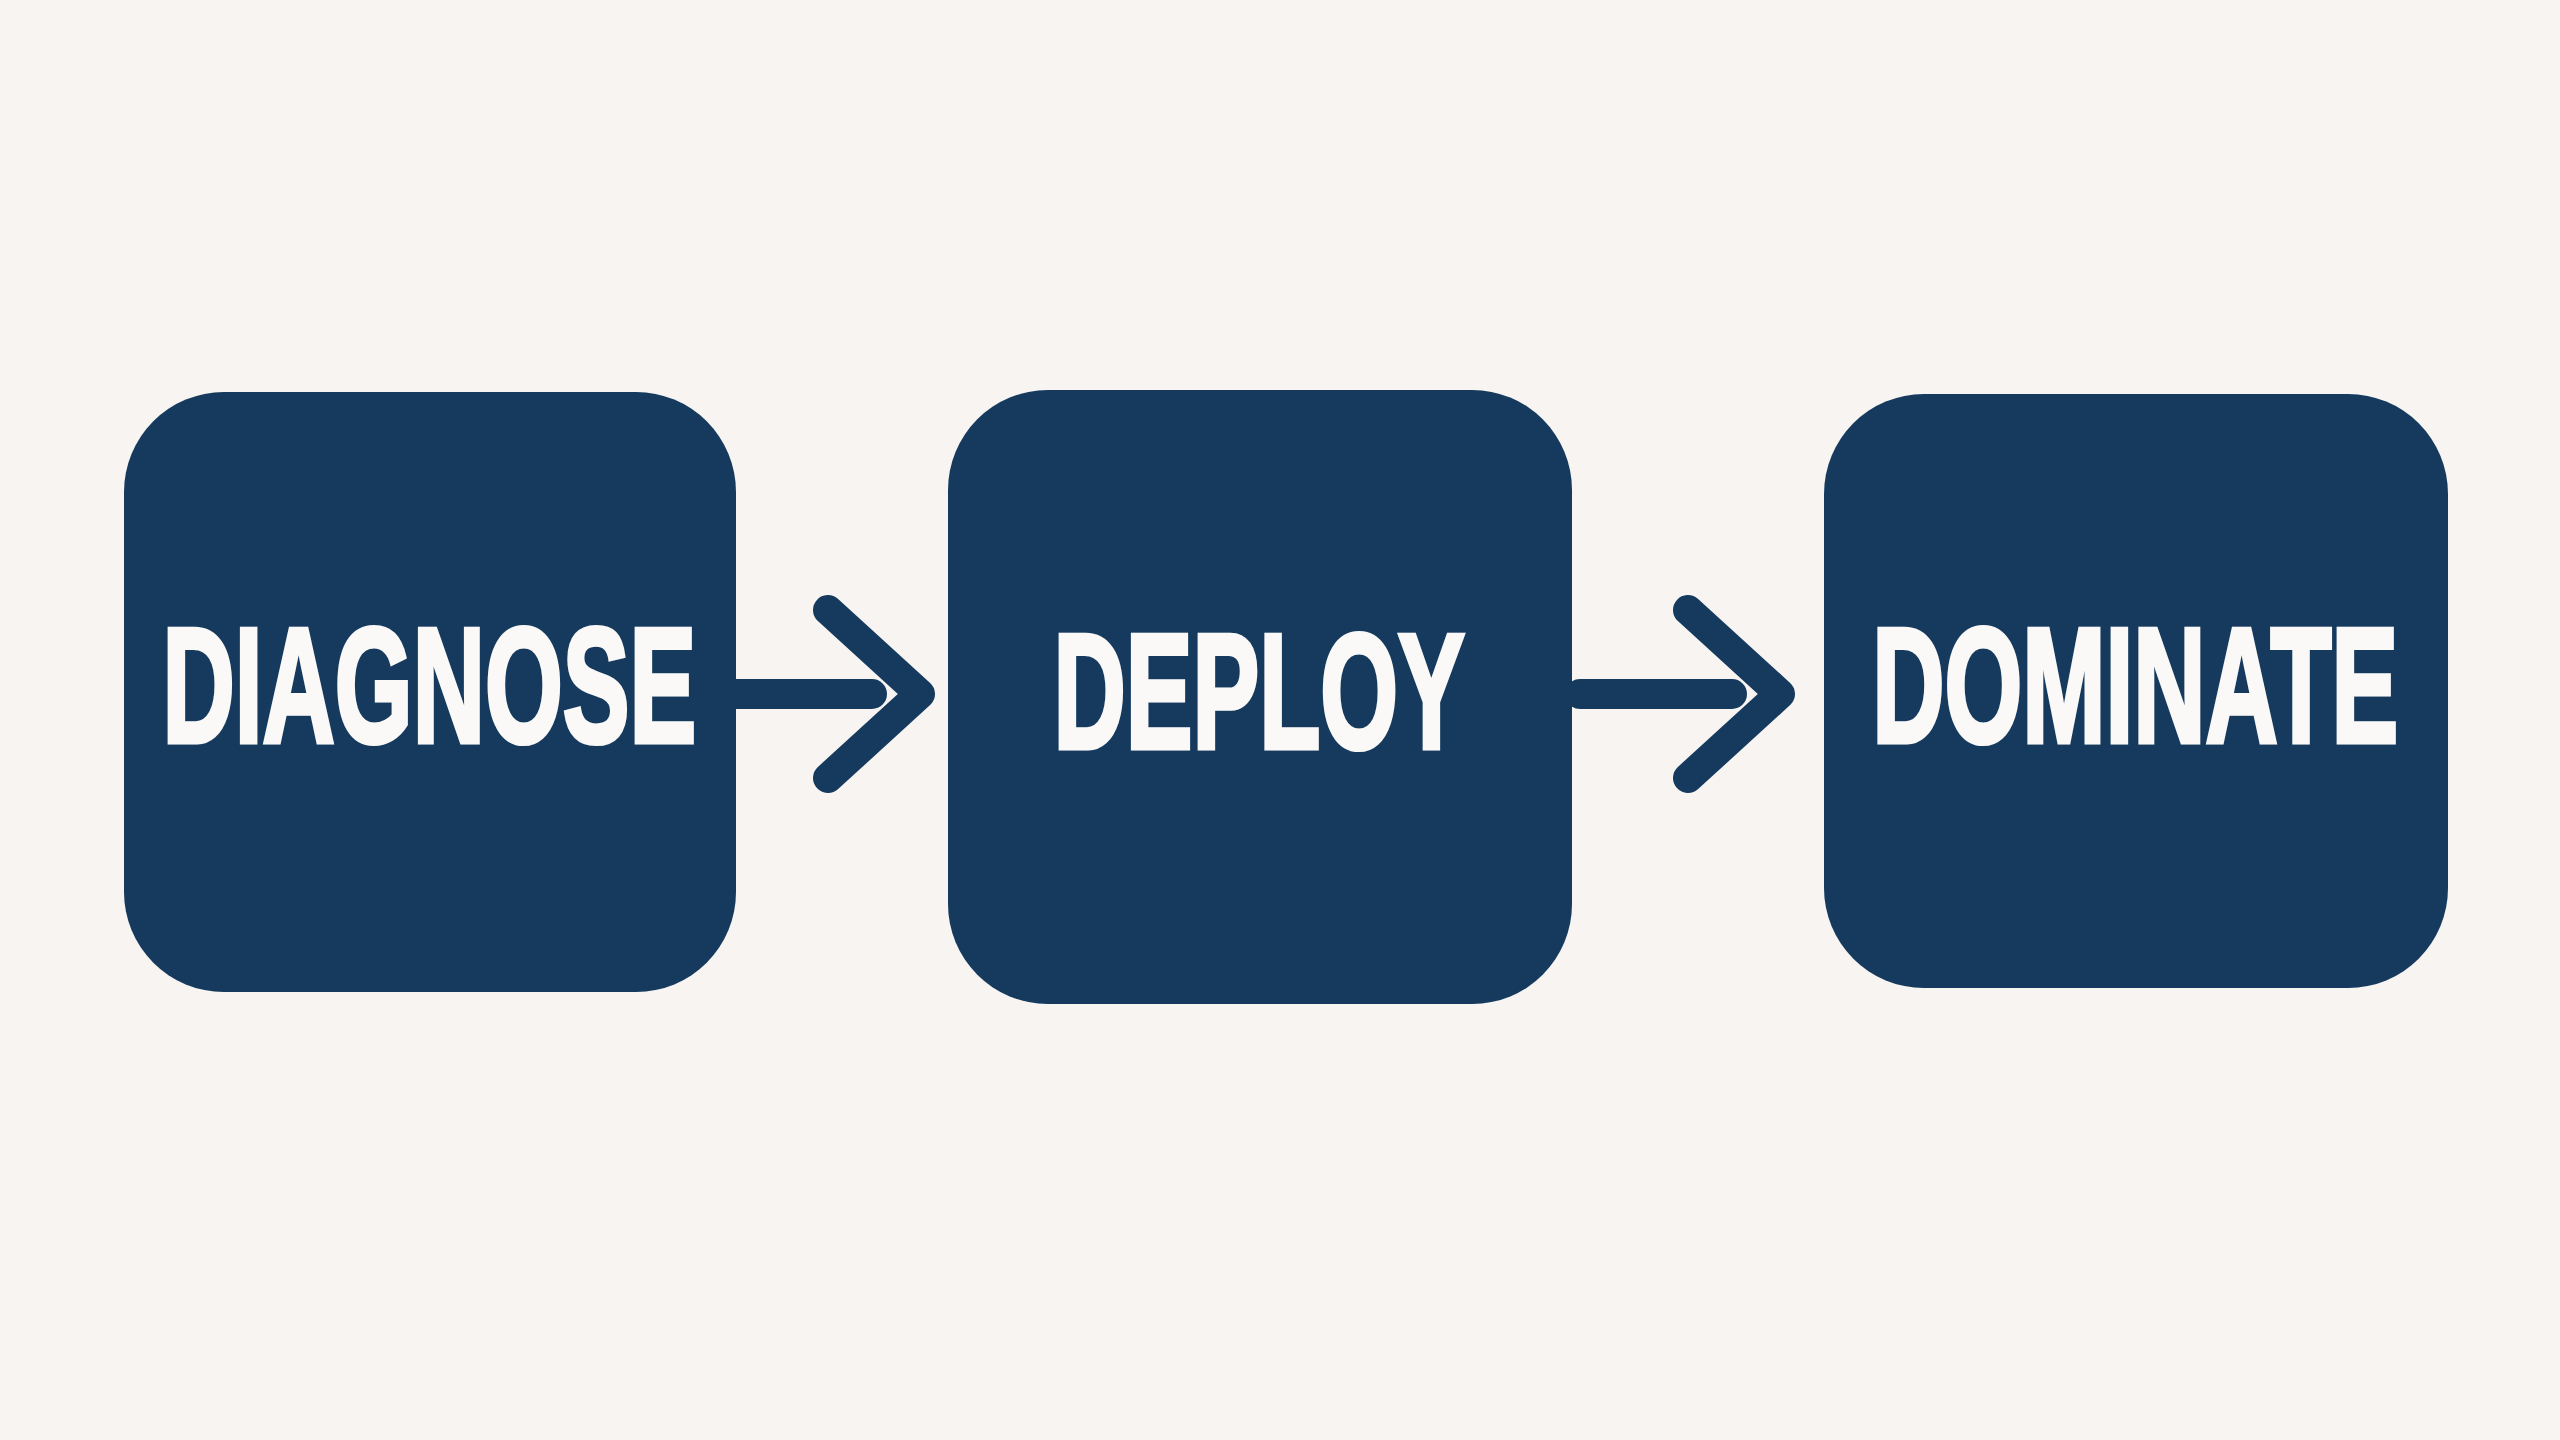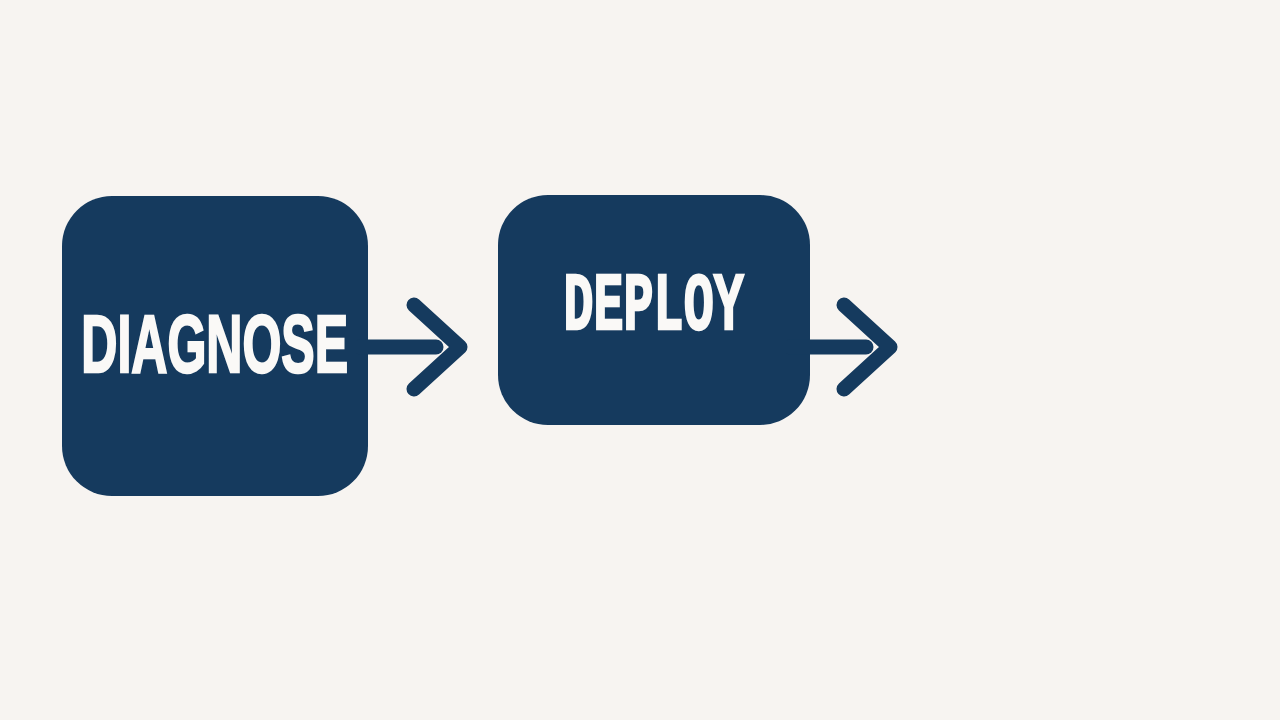--- a/index.html
+++ b/index.html
@@ -19,21 +19,21 @@
 
   .step-box {
     position: absolute;
     border-radius: 50px;
     display: flex;
     align-items: center;
     justify-content: center;
   }
 
   .step-box.box-1 { left: 62px;  top: 196px; width: 306px; height: 300px; }
-  .step-box.box-2 { left: 498px; top: 195px; width: 312px; height: 230px; font-family: Liberation Mono, monospace; }
+  .step-box.box-2 { left: 474px; top: 195px; width: 312px; height: 307px; }
   .step-box.box-3 { left: 912px; top: 197px; width: 312px; height: 297px; }
 
   .step-label {
     font-weight: 700;
     font-size: 82px;
     line-height: 1;
     letter-spacing: 0;
     white-space: nowrap;
     transform: scaleX(0.61);
     transform-origin: center center;
@@ -67,14 +67,17 @@
 
   <div class="step-box box-2" style="background-color: rgb(21, 58, 94);">
     <span class="step-label" style="color: rgb(250, 249, 247);">DEPLOY</span>
   </div>
 
   <svg class="arrow arrow-2" viewBox="0 0 112 108" fill="none">
     <path d="M4 54 H80" stroke-width="15" stroke-linecap="round" stroke="#153a5e"></path>
     <path d="M58 12 L104 54 L58 96" stroke-width="15" stroke-linecap="round" stroke-linejoin="round" stroke="#153a5e"></path>
   </svg>
 
+  <div class="step-box box-3" style="background-color: rgb(21, 58, 94);">
+    <span class="step-label" style="color: rgb(250, 249, 247);">DOMINATE</span>
+  </div>
 
 </div>
 
 </body></html>

